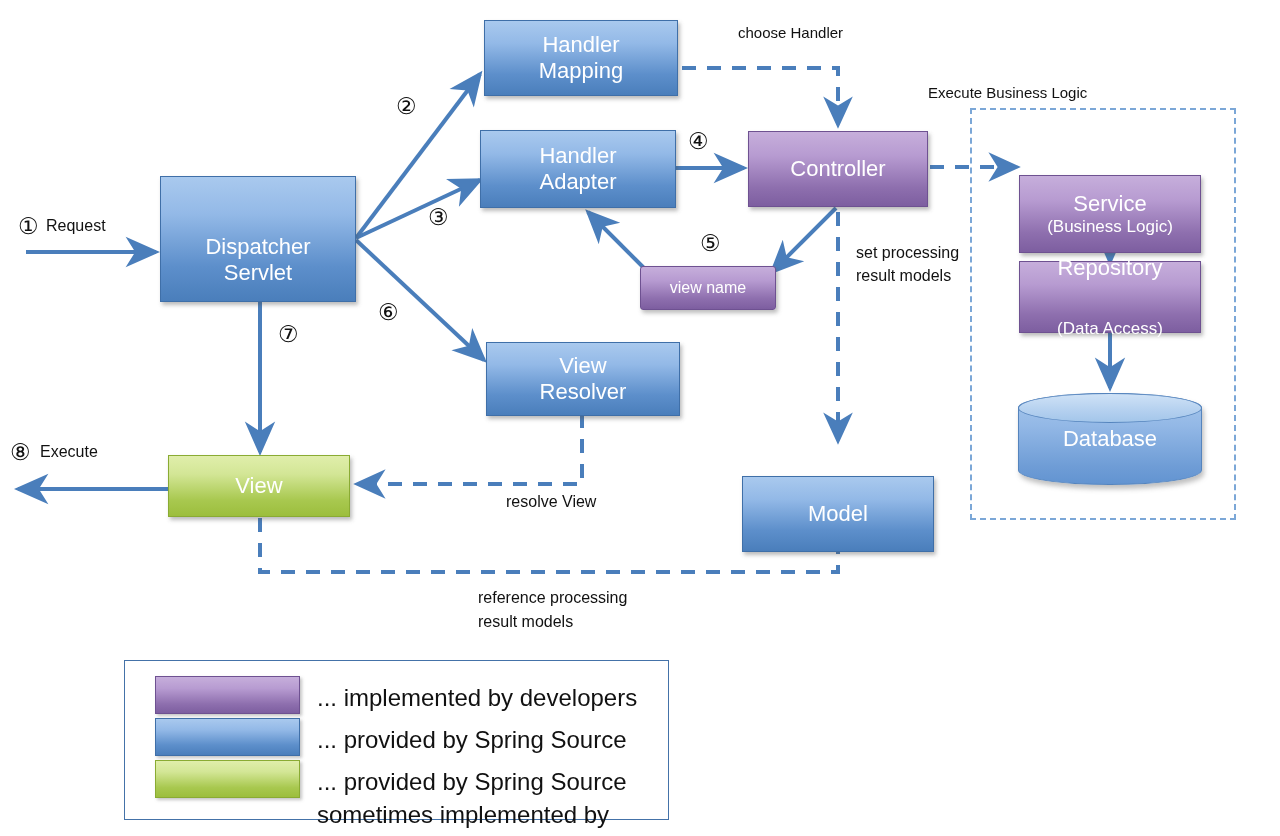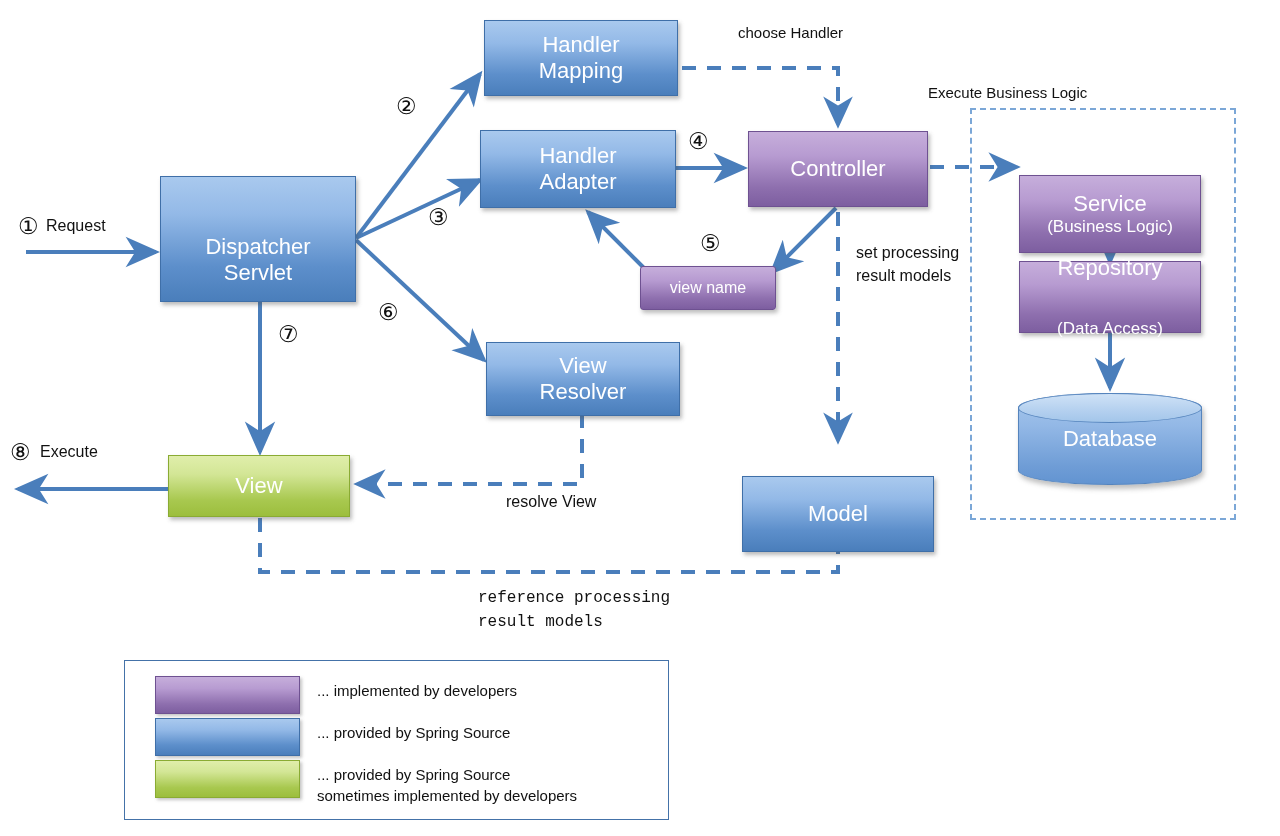--- a/index.html
+++ b/index.html
@@ -83,21 +83,21 @@
     box-sizing:border-box;
     z-index:6;
   }
   .legend-row{position:absolute;display:flex;align-items:flex-start;}
   .swatch{
     width:145px;height:38px;box-sizing:border-box;
     box-shadow:2px 2px 3px rgba(90,90,90,.35);
     flex:0 0 auto;
   }
   .legend-text{
-    margin-left:17px;color:#111;font-size:15px;line-height:1.38;white-space:pre-line;
+    margin-left:17px;color:#111;font-size:24px;line-height:1.38;white-space:pre-line;
     padding-top:5px;
   }
 </style>
 </head>
 <body>
 
 <div id="stage">
 
   <svg id="wires" viewBox="0 0 1280 836">
     <defs>
@@ -211,21 +211,21 @@
   <div class="num" style="left:378px;top:301px;">⑥</div>
   <div class="num" style="left:278px;top:323px;">⑦</div>
   <div class="num" style="left:10px;top:441px;">⑧</div>
 
   <div class="lbl" style="left:46px;top:216px;">Request</div>
   <div class="lbl" style="left:40px;top:442px;">Execute</div>
   <div class="lbl big" style="left:738px;top:24px;">choose Handler</div>
   <div class="lbl" style="left:856px;top:241px;line-height:1.45;">set processing
 result models</div>
   <div class="lbl" style="left:506px;top:492px;text-align:right;">resolve View</div>
-  <div class="lbl" style="left:478px;top:586px;line-height:1.5;font-family:Liberation Mono, monospace;">reference processing
+  <div class="lbl" style="left:478px;top:586px;line-height:1.5;">reference processing
 result models</div>
 
   <div class="legend" style="left:124px;top:660px;width:545px;height:160px;">
     <div class="legend-row" style="left:30px;top:15px;">
       <span class="swatch purple"></span>
       <span class="legend-text">... implemented by developers</span>
     </div>
     <div class="legend-row" style="left:30px;top:57px;">
       <span class="swatch blue"></span>
       <span class="legend-text">... provided by Spring Source</span>

